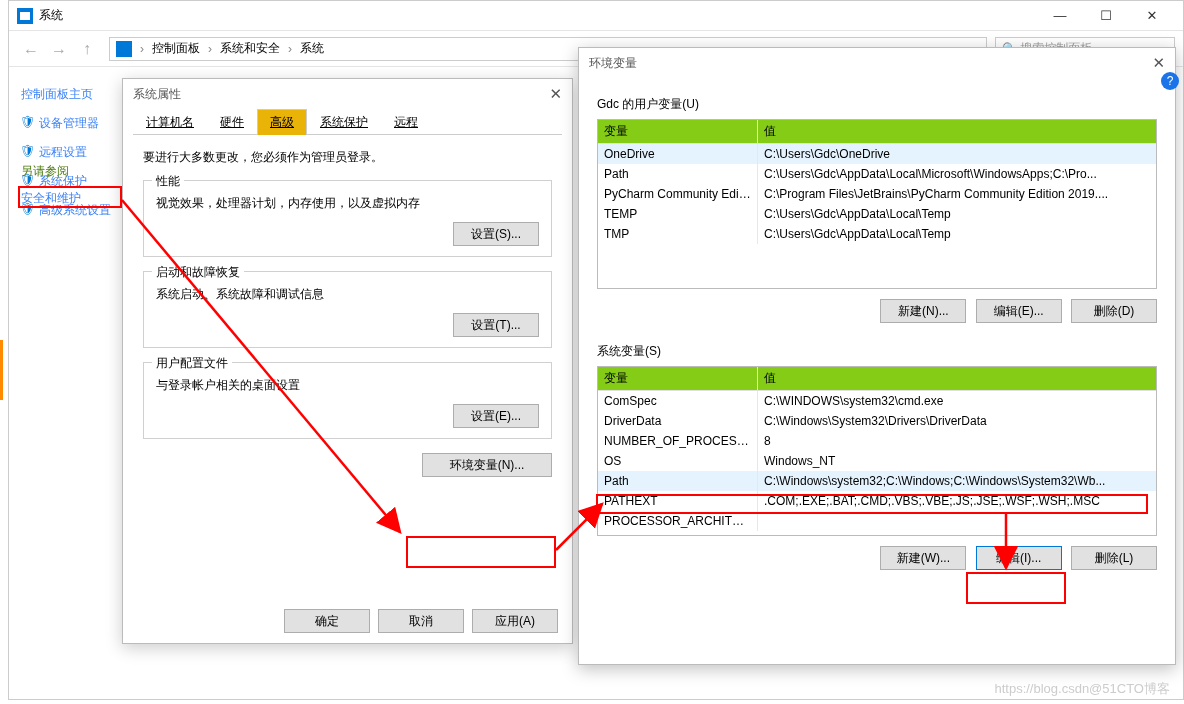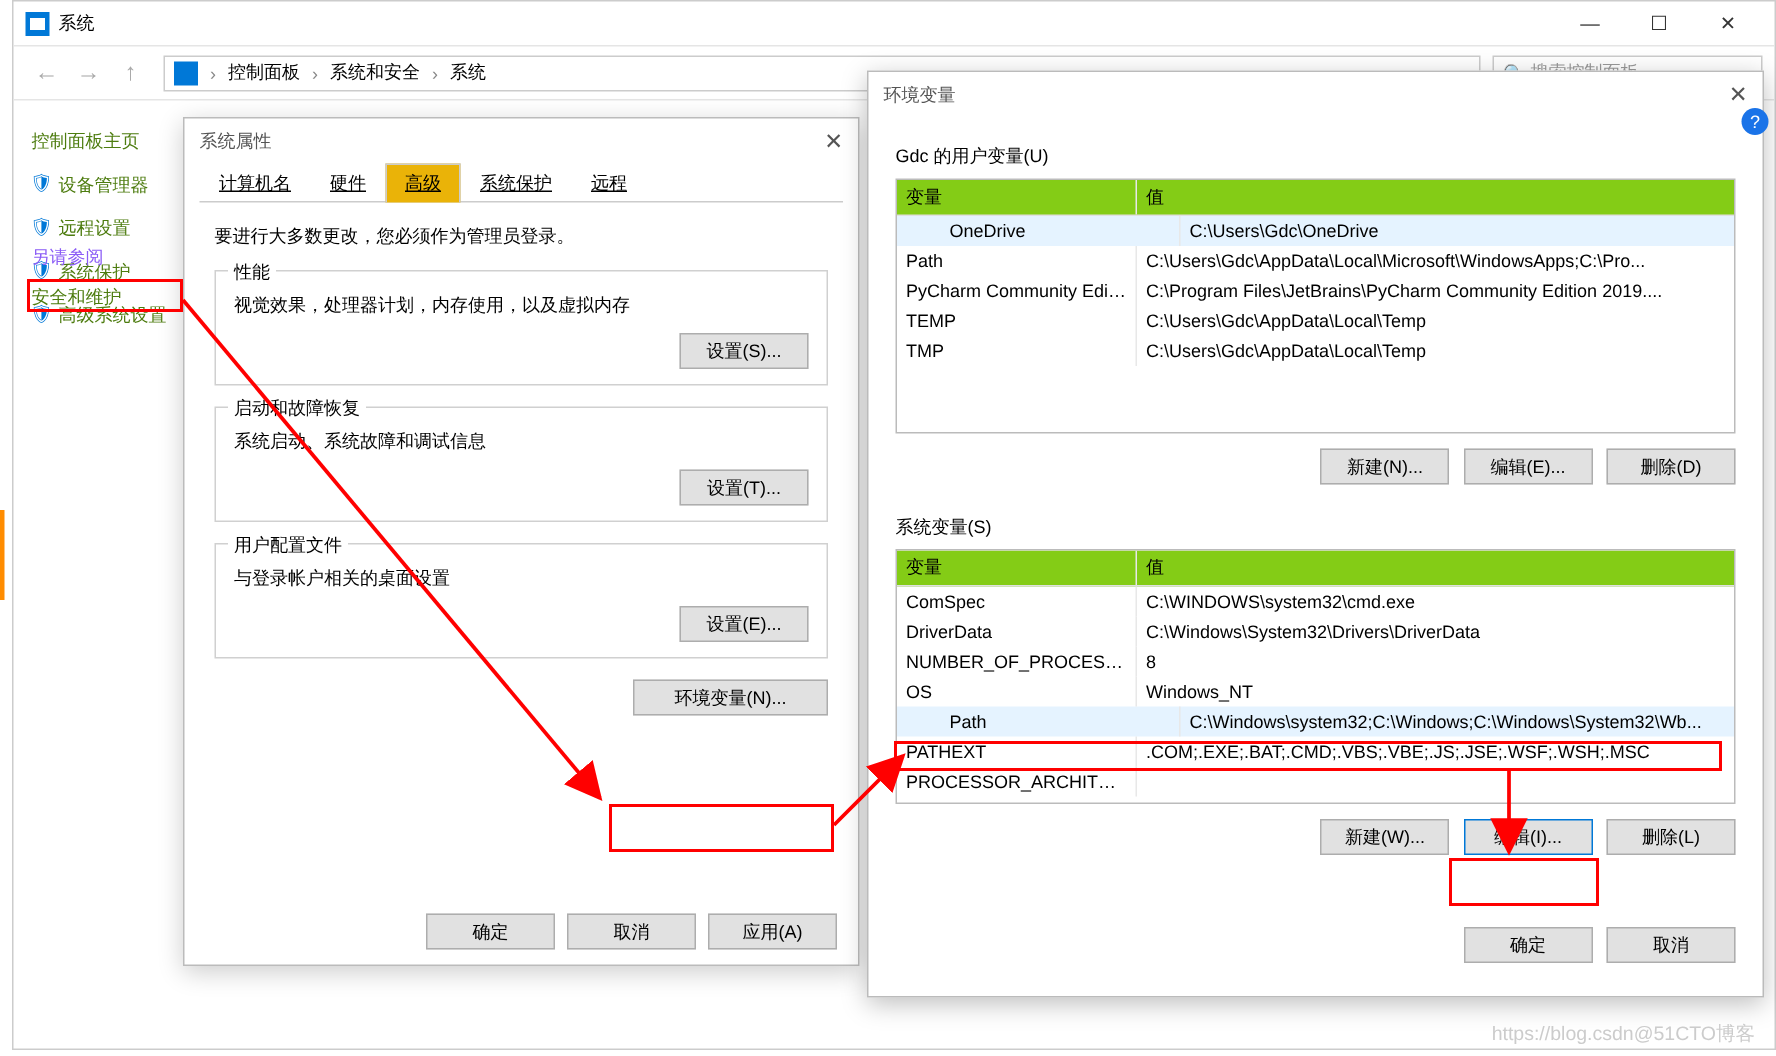--- a/index.html
+++ b/index.html
@@ -16,25 +16,25 @@
 
 .toolbar { height: 36px; display: flex; align-items: center; border-bottom: 1px solid #e5e5e5; padding: 0 8px; }
 .nav-arrow { width: 28px; text-align: center; color: #aaa; font-size: 16px; }
 .breadcrumb { display: flex; align-items: center; border: 1px solid #ccc; height: 24px; flex: 1; margin-left: 8px; padding: 0 6px; gap: 8px; }
 .breadcrumb .bc-icon { width: 16px; height: 16px; background: #0078d7; display:inline-block; }
 .breadcrumb .sep { color: #888; }
 .search { border: 1px solid #ccc; height: 24px; width: 180px; margin-left: 8px; display: flex; align-items: center; padding: 0 6px; color: #999; }
 
 
 .leftpane { position: absolute; left: 0; top: 67px; width: 120px; padding: 18px 12px; }
-.lp-link { color: #4d7c0f; margin-bottom: 12px; display: flex; align-items: center; gap: 4px; }
+.lp-link { color: #3b82f6; margin-bottom: 12px; display: flex; align-items: center; gap: 4px; }
 .shield { width: 14px; height: 14px; display: inline-block; position: relative; }
 .shield::before { content: "🛡"; font-size: 12px; color: #0078d7; position: absolute; left: -1px; top: -2px; }
 .lp-bottom { position: absolute; bottom: 30px; left: 12px; }
-.lp-grey { color: #8b5cf6; margin-bottom: 10px; }
+.lp-grey { color: #4d7c0f; margin-bottom: 10px; }
 
 
 .dlg-props { position: absolute; left: 122px; top: 78px; width: 451px; height: 566px; background: #fff; border: 1px solid #bbb; box-shadow: 0 4px 16px rgba(0,0,0,0.2); }
 .dlg-title { height: 30px; display: flex; align-items: center; padding: 0 10px; color: #555; }
 .dlg-close { margin-left: auto; font-size: 15px; color: #555; }
 .tabs { display: flex; border-bottom: 1px solid #ccc; margin: 0 10px; text-decoration: underline; }
 .tab { padding: 4px 12px; border: 1px solid transparent; border-bottom: none; margin-bottom: -1px; }
 .tab.active { border-color: #ccc; background: #eab308; }
 .tabbody { padding: 14px 20px; }
 .note { margin-bottom: 14px; }
@@ -47,21 +47,21 @@
 
 
 .dlg-env { position: absolute; left: 578px; top: 47px; width: 598px; height: 618px; background: #fff; border: 1px solid #bbb; box-shadow: 0 4px 16px rgba(0,0,0,0.25); }
 .env-body { padding: 18px 18px; }
 .env-caption { margin-bottom: 6px; }
 .listview { border: 1px solid #bbb; height: 170px; overflow: hidden; margin-bottom: 10px; position: relative; }
 .lv-head { display: flex; background: #84cc16; border-bottom: 1px solid #e0e0e0; }
 .lv-col1 { width: 160px; padding: 3px 6px; border-right: 1px solid #e8e8e8; overflow: hidden; text-overflow: ellipsis; white-space: nowrap; }
 .lv-col2 { flex: 1; padding: 3px 6px; overflow: hidden; text-overflow: ellipsis; white-space: nowrap; }
 .lv-row { display: flex; }
-.lv-row.sel { background: #e5f3ff; padding-left: 29px; }
+.lv-row.sel { background: #e5f3ff; }
 .env-btns { text-align: right; margin-bottom: 20px; }
 .env-btns .btn { margin-left: 6px; }
 .dlg-env .footer { text-align: right; padding: 10px 18px; }
 
 
 .hl { position: absolute; border: 2px solid #f00; pointer-events: none; }
 
 
 svg.overlay { position: absolute; left: 0; top: 0; width: 1184px; height: 704px; pointer-events: none; }
 
@@ -238,24 +238,20 @@
       <div class="lv-row">
           <div class="lv-col1">PROCESSOR_ARCHITECT...</div>
         </div>
     </div>
     <div class="env-btns">
       <span class="btn">新建(W)...</span>
       <span class="btn" style="border-color:#0078d7">编辑(I)...</span>
       <span class="btn">删除(L)</span>
     </div>
   </div>
-  <div class="footer">
-    <span class="btn">确定</span>
-    <span class="btn" style="margin-left:6px">取消</span>
-  </div>
 </div>
 
 <div class="hl" style="left:18px;top:186px;width:104px;height:22px"></div>
 <div class="hl" style="left:406px;top:536px;width:150px;height:32px"></div>
 <div class="hl" style="left:596px;top:494px;width:552px;height:20px"></div>
 <div class="hl" style="left:966px;top:572px;width:100px;height:32px"></div>
 
 <svg class="overlay">
   <defs>
     <marker id="ah" markerWidth="12" markerHeight="12" refX="9" refY="5" orient="auto">

